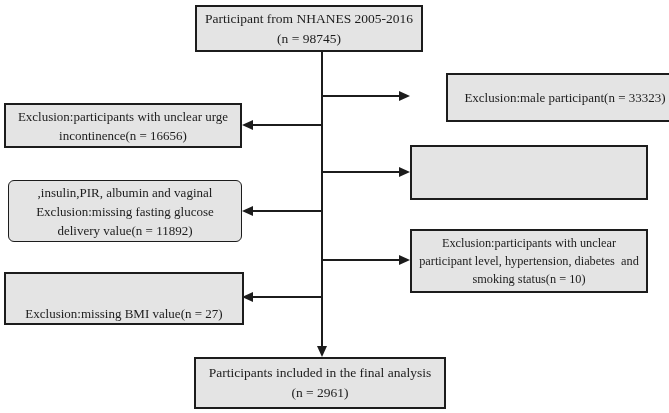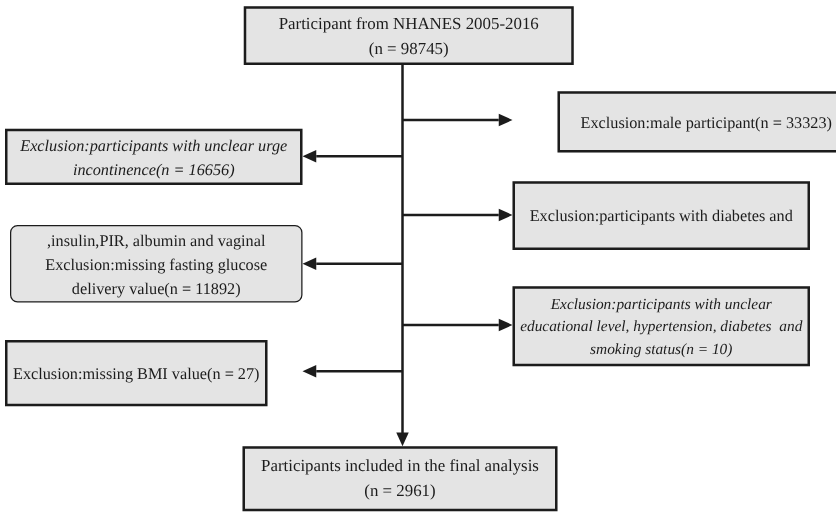--- a/index.html
+++ b/index.html
@@ -19,27 +19,27 @@
     border: 2px solid #1c1c1c;
     display: flex;
     flex-direction: column;
     justify-content: center;
     align-items: center;
     text-align: center;
   }
   .tline { white-space: pre; }
   .endpoint { font-size: 13.5px; line-height: 20px; }
   .excl     { font-size: 13px;   line-height: 19px; }
-  .b-source { left: 195px; top: 5px;   width: 264px; height: 47px; }
+  .b-source { left: 195px; top: 5px;   width: 228px; height: 47px; }
   .b-r1     { left: 410px; top: 73px;  width: 238px; height: 49px; margin-left: 36px; }
-  .b-l1     { left: 4px;   top: 103px; width: 238px; height: 45px; font-style: italic; }
+  .b-l1     { left: 4px;   top: 103px; width: 238px; height: 45px; }
   .b-r2     { left: 410px; top: 145px; width: 238px; height: 55px; }
   .b-l2     { left: 8px;   top: 180px; width: 234px; height: 62px; border-width: 1.5px; border-radius: 6px; }
-  .b-r3     { left: 410px; top: 229px; width: 238px; height: 64px; font-size: 12.3px; line-height: 18px; font-style: italic; }
-  .b-l3     { left: 4px;   top: 272px; width: 210px; height: 53px; }
+  .b-r3     { left: 410px; top: 229px; width: 238px; height: 64px; font-size: 12.3px; line-height: 18px; }
+  .b-l3     { left: 4px;   top: 272px; width: 240px; height: 53px; justify-content: flex-end; }
   .b-final  { left: 194px; top: 357px; width: 252px; height: 52px; }
   .cline { position: absolute; background: #1c1c1c; }
   .spine { left: 321px; top: 52px; width: 2px; height: 295px; }
   .hline { height: 2px; }
   .br-r1 { left: 322px; top: 95px;  width: 77px; }
   .br-l1 { left: 253px; top: 124px; width: 69px; }
   .br-r2 { left: 322px; top: 171px; width: 77px; }
   .br-l2 { left: 253px; top: 210px; width: 69px; }
   .br-r3 { left: 322px; top: 259px; width: 77px; }
   .br-l3 { left: 253px; top: 296px; width: 69px; }
@@ -83,32 +83,31 @@
   <div class="box excl b-r1">
     <div class="tline">Exclusion:male participant(n = 33323)</div>
   </div>
 
   <div class="box excl b-l1">
     <div class="tline">Exclusion:participants with unclear urge</div>
     <div class="tline">incontinence(n = 16656)</div>
   </div>
 
   <div class="box excl b-r2">
-    <div class="tline">Exclusion:participants with diabetes and</div>
   </div>
 
   <div class="box excl b-l2">
     <div class="tline">,insulin,PIR, albumin and vaginal</div>
     <div class="tline">Exclusion:missing fasting glucose</div>
     <div class="tline">delivery value(n = 11892)</div>
   </div>
 
   <div class="box excl b-r3">
     <div class="tline">Exclusion:participants with unclear</div>
-    <div class="tline">educational level, hypertension, diabetes  and</div>
+    <div class="tline">participant level, hypertension, diabetes  and</div>
     <div class="tline">smoking status(n = 10)</div>
   </div>
 
   <div class="box excl b-l3">
     <div class="tline">Exclusion:missing BMI value(n = 27)</div>
   </div>
 
   <div class="box endpoint b-final">
     <div class="tline">Participants included in the final analysis</div>
     <div class="tline">(n = 2961)</div>

